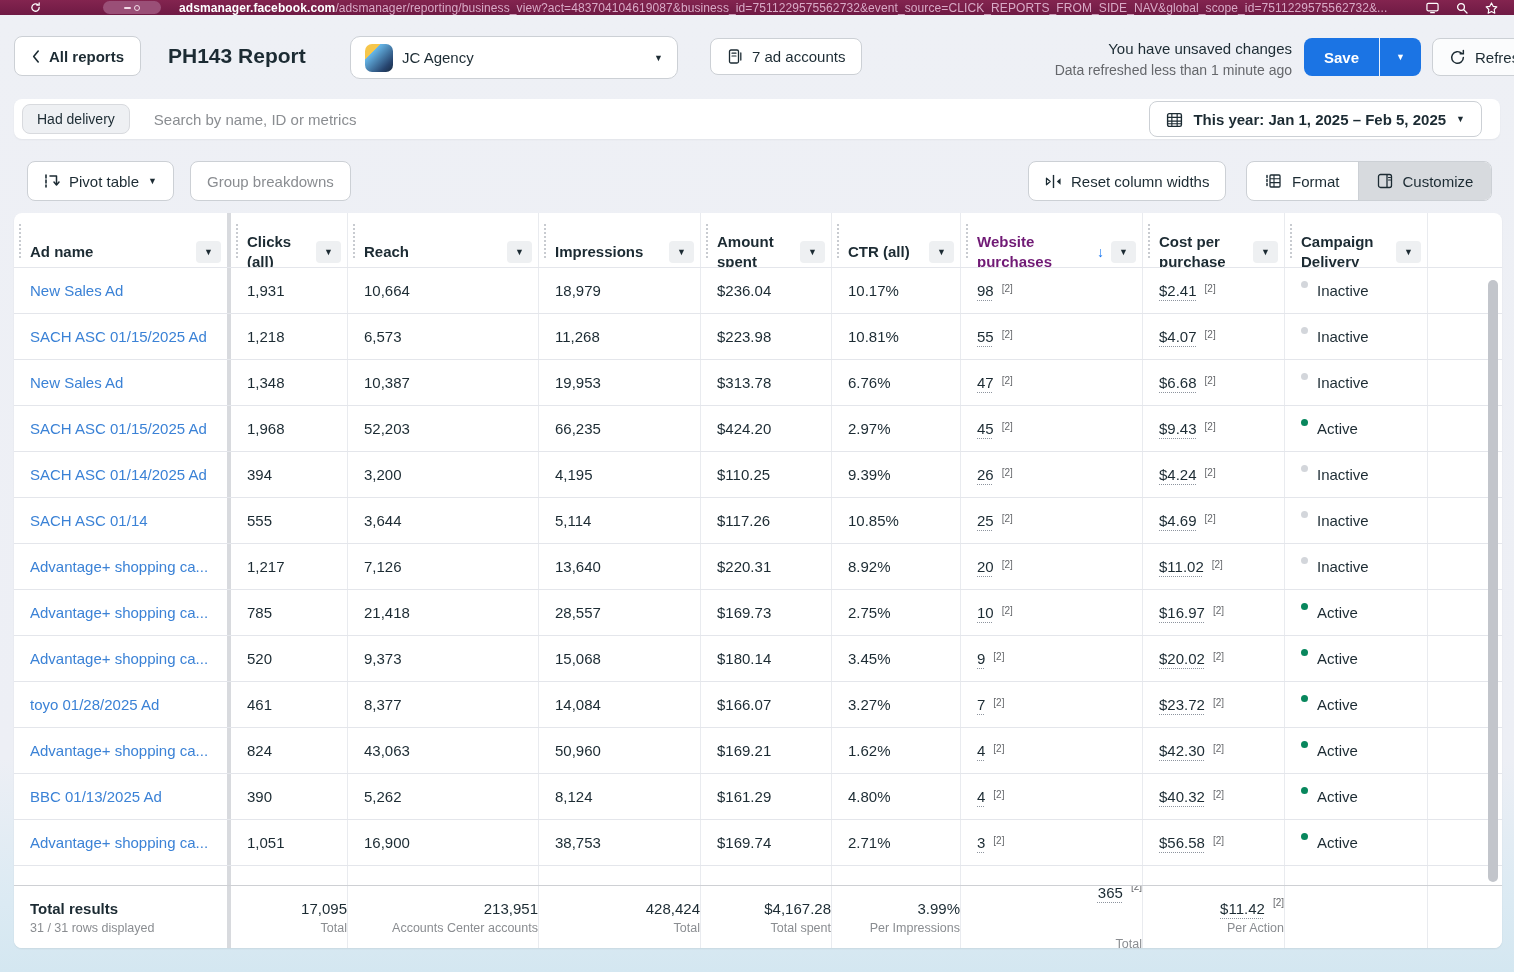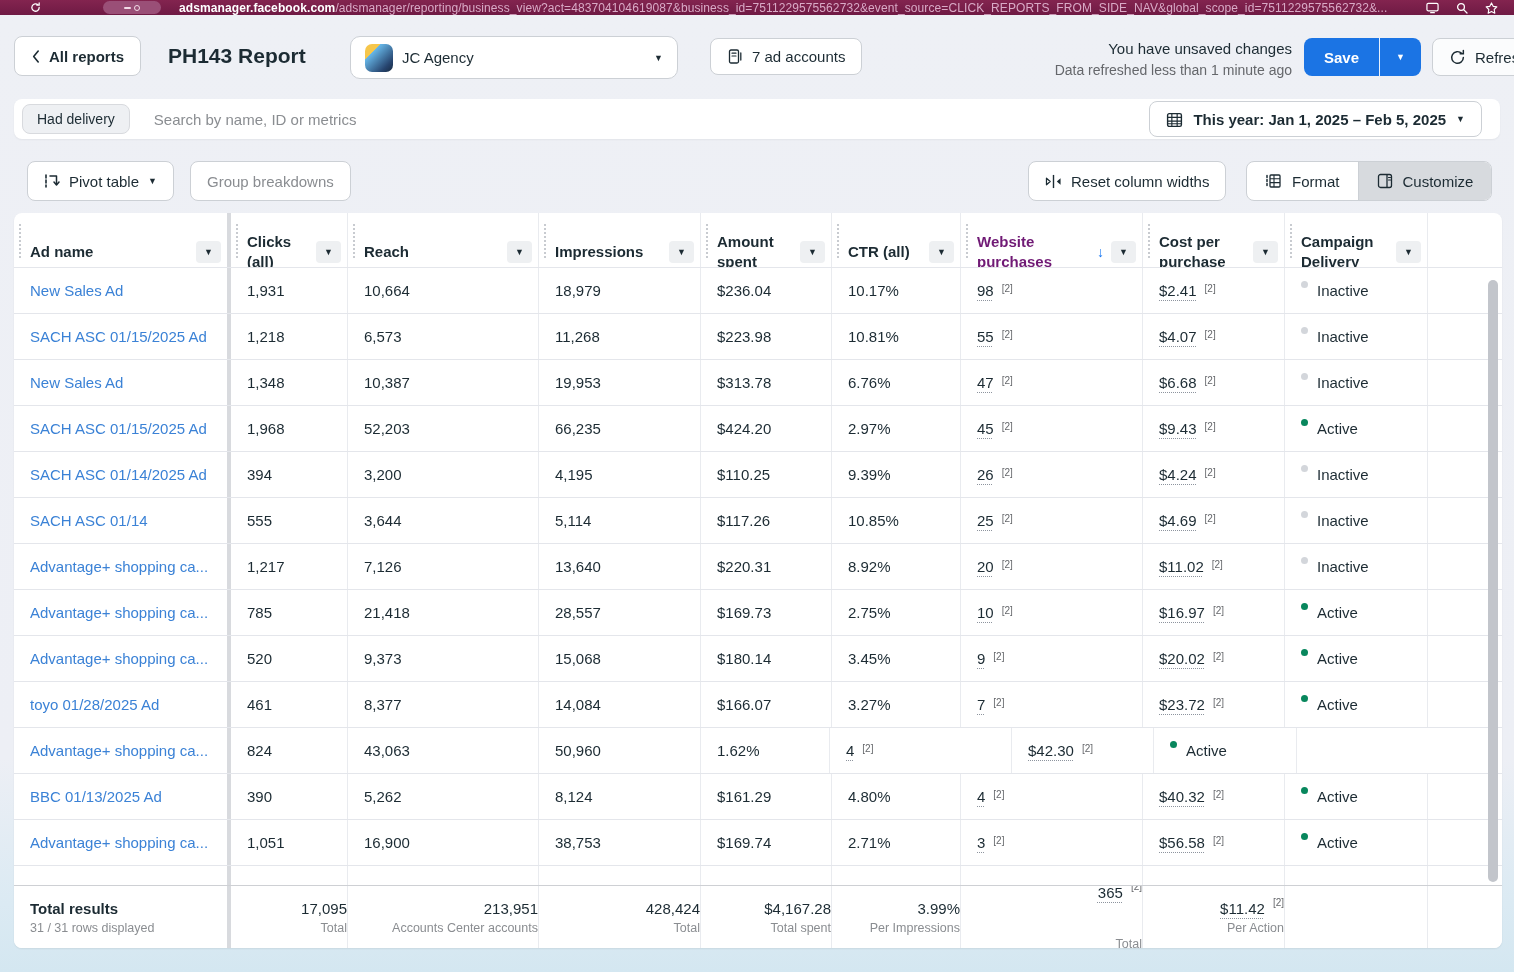--- a/index.html
+++ b/index.html
@@ -554,20 +554,21 @@
         </div>
         <div class="bcell spacer" style="width: 74px;"></div>
       </div>
       <div class="brow">
         <div class="bcell namecol" style="width: 217px;">
           <span class="adlink">Advantage+ shopping ca...</span>
         </div>
         <div class="bcell" style="width: 117px;">824</div>
         <div class="bcell" style="width: 191px;">43,063</div>
         <div class="bcell" style="width: 162px;">50,960</div>
+        <div class="bcell" style="width: 131px;">$169.21</div>
         <div class="bcell" style="width: 129px;">1.62%</div>
         <div class="bcell" style="width: 182px;">
           <span class="dotted">4</span>
           <sup class="fn">[2]</sup>
         </div>
         <div class="bcell" style="width: 142px;">
           <span class="dotted">$42.30</span>
           <sup class="fn">[2]</sup>
         </div>
         <div class="bcell" style="width: 143px;">

